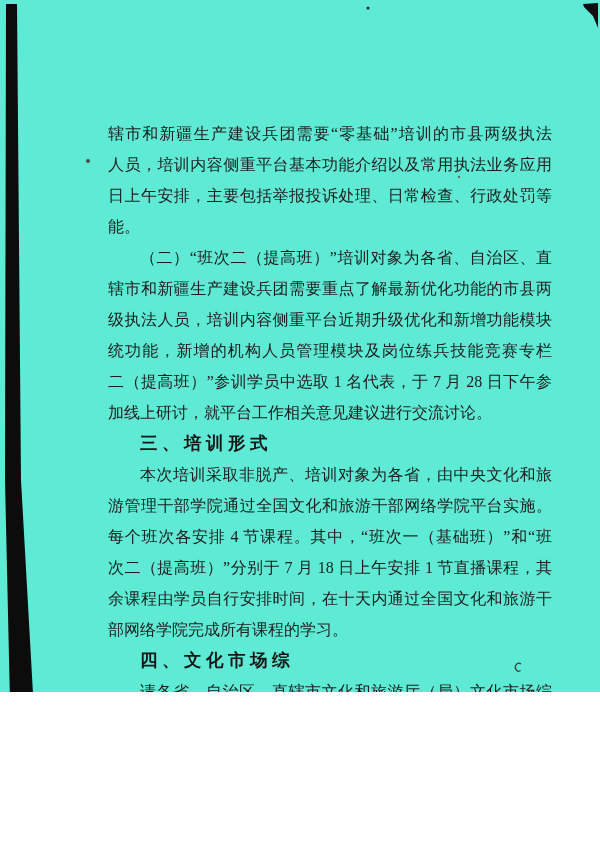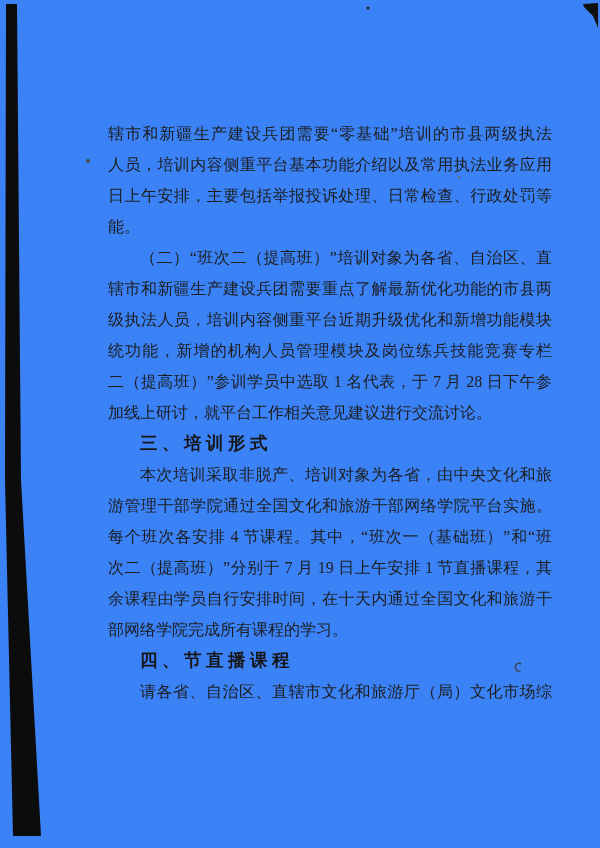--- a/index.html
+++ b/index.html
@@ -3,22 +3,22 @@
 <meta charset="utf-8">
 <style>
   html, body {
     margin: 0;
     padding: 0;
     background: #ffffff;
   }
   #page {
     position: relative;
     width: 600px;
-    height: 848px;
-    background: #3b82f6;
+    height: 692px;
+    background: #5eead4;
     overflow: hidden;
     font-family: "Liberation Serif", "DejaVu Serif", serif;
   }
   #artifacts {
     position: absolute;
     left: 0;
     top: 0;
     pointer-events: none;
   }
   .text-column {
@@ -80,20 +80,20 @@
       <div class="line body fill indent">（二）“班次二（提高班）”培训对象为各省、自治区、直</div>
       <div class="line body fill">辖市和新疆生产建设兵团需要重点了解最新优化功能的市县两</div>
       <div class="line body fill">级执法人员，培训内容侧重平台近期升级优化和新增功能模块</div>
       <div class="line body fill">统功能，新增的机构人员管理模块及岗位练兵技能竞赛专栏等。</div>
       <div class="line body fill">二（提高班）”参训学员中选取 1 名代表，于 7 月 28 日下午参</div>
       <div class="line body">加线上研讨，就平台工作相关意见建议进行交流讨论。</div>
       <div class="line heading indent">三、培训形式</div>
       <div class="line body fill indent">本次培训采取非脱产、培训对象为各省，由中央文化和旅</div>
       <div class="line body fill">游管理干部学院通过全国文化和旅游干部网络学院平台实施。</div>
       <div class="line body fill">每个班次各安排 4 节课程。其中，“班次一（基础班）”和“班</div>
-      <div class="line body fill">次二（提高班）”分别于 7 月 19 日上午安排 1 节直播课程，其</div>
+      <div class="line body fill">次二（提高班）”分别于 7 月 18 日上午安排 1 节直播课程，其</div>
       <div class="line body fill">余课程由学员自行安排时间，在十天内通过全国文化和旅游干</div>
       <div class="line body">部网络学院完成所有课程的学习。</div>
-      <div class="line heading indent">四、节直播课程</div>
+      <div class="line heading indent">四、文化市场综</div>
       <div class="line body fill indent">请各省、自治区、直辖市文化和旅游厅（局）文化市场综</div>
     </div>
 
 </div>
 
 </body></html>

